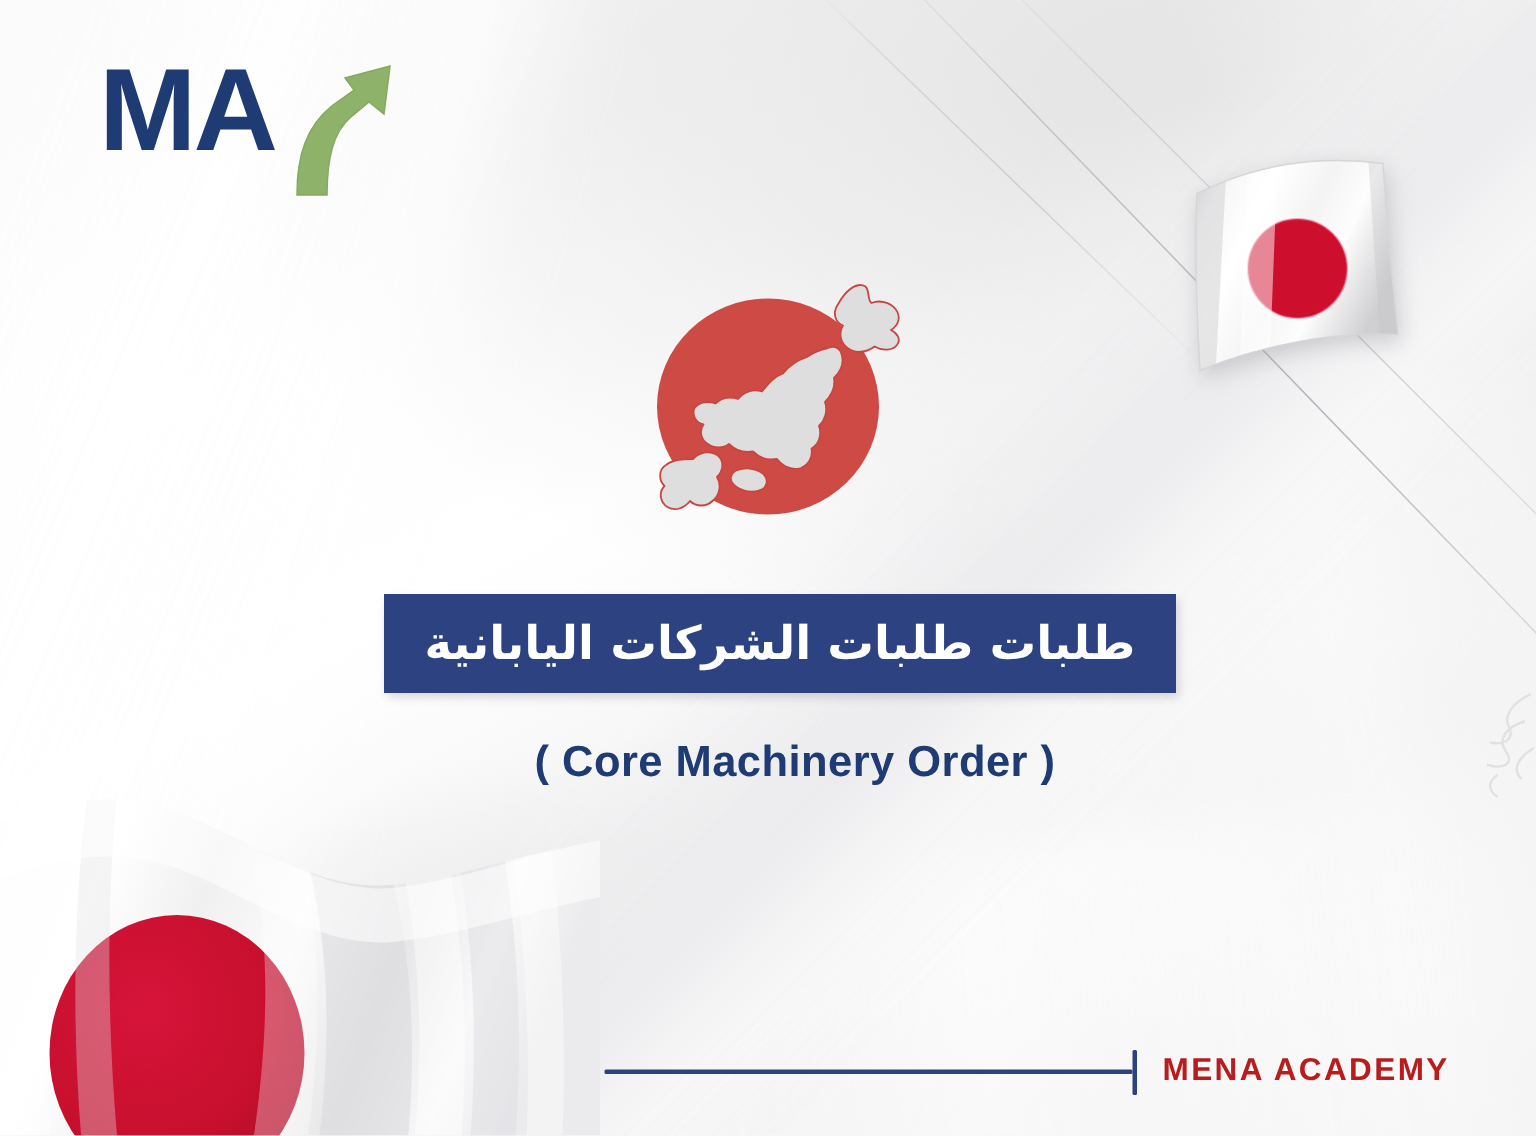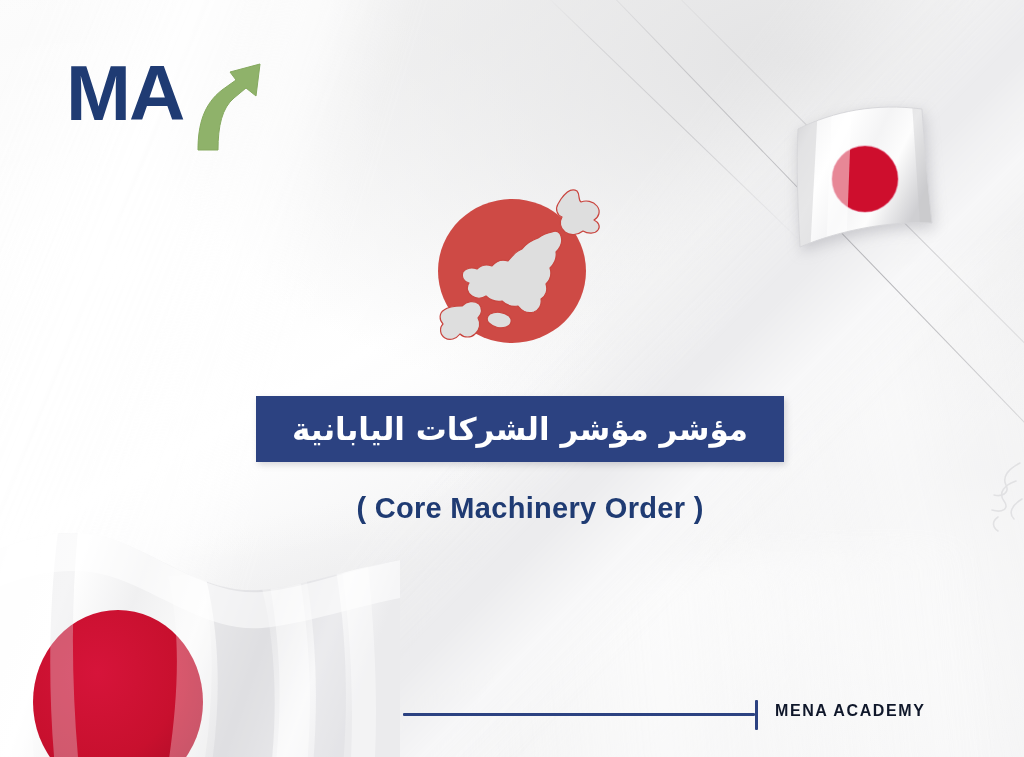--- a/index.html
+++ b/index.html
@@ -59,21 +59,21 @@
     transform:rotate(45deg);
     background:linear-gradient(90deg,#ffffff00,#ebebed 42%,#f7f7f8 72%,#ffffff00);
     filter:blur(7px);
     opacity:.95;
   }
 
   
   .wrinkle-right { position:absolute; right:-4px; top:455px; width:70px; height:110px; opacity:.55; }
 
   
-  .logo { position:absolute; left:66px; top:52px; width:210px; height:100px; }
+  .logo { position:absolute; left:66px; top:32px; width:210px; height:100px; }
   .logo-text {
     position:absolute; left:0; top:2px;
     font-size:78px; font-weight:bold; letter-spacing:-2px;
     color:#1F3B73;
     line-height:1;
     font-family:"Liberation Sans", sans-serif;
   }
   .logo-arrow { position:absolute; left:118px; top:6px; width:86px; height:96px; }
 
   
@@ -117,22 +117,22 @@
   .footer-line {
     position:absolute; left:0; top:13px; width:352px; height:3px;
     background:#2C4281; border-radius:1px;
   }
   .footer-tick {
     position:absolute; left:352px; top:0; width:3px; height:30px;
     background:#2C4281; border-radius:1px;
   }
   .footer-brand {
     position:absolute; left:372px; top:2px;
-    color:#0f172a;
-    font-size:16px; font-weight:bold;
+    color:#b91c1c;
+    font-size:21px; font-weight:bold;
     letter-spacing:1.6px;
     font-family:"Liberation Sans", sans-serif;
     white-space:nowrap;
   }
 </style>
 </head>
 <body>
 
 <div id="slide">
 
@@ -219,21 +219,21 @@
                C80 161 73 159 69 155 C66 152 67 148 70 146 Z"></path>
 
       <path d="M42 138 C47 133 54 132 59 136 C63 140 62 146 58 150
                C61 155 60 162 55 166 C51 170 44 170 40 166
                C36 171 30 173 25 170 C20 167 19 160 23 156
                C19 152 19 145 24 142 C29 138 36 138 42 138 Z"></path>
     </g>
   </svg>
 
   <div class="title-bar">
-    <span class="title-ar">مؤشر مؤشر الشركات اليابانية</span>
+    <span class="title-ar">طلبات طلبات الشركات اليابانية</span>
   </div>
 
   <div class="subtitle">( Core Machinery Order )</div>
 
   <svg class="flag-bl" viewBox="0 0 430 260">
     <defs>
       <linearGradient id="blShade" x1="0" y1="0" x2="1" y2="0.2">
         <stop offset="0%" stop-color="#eeeeef"></stop>
         <stop offset="10%" stop-color="#fdfdfd"></stop>
         <stop offset="26%" stop-color="#ffffff"></stop>

